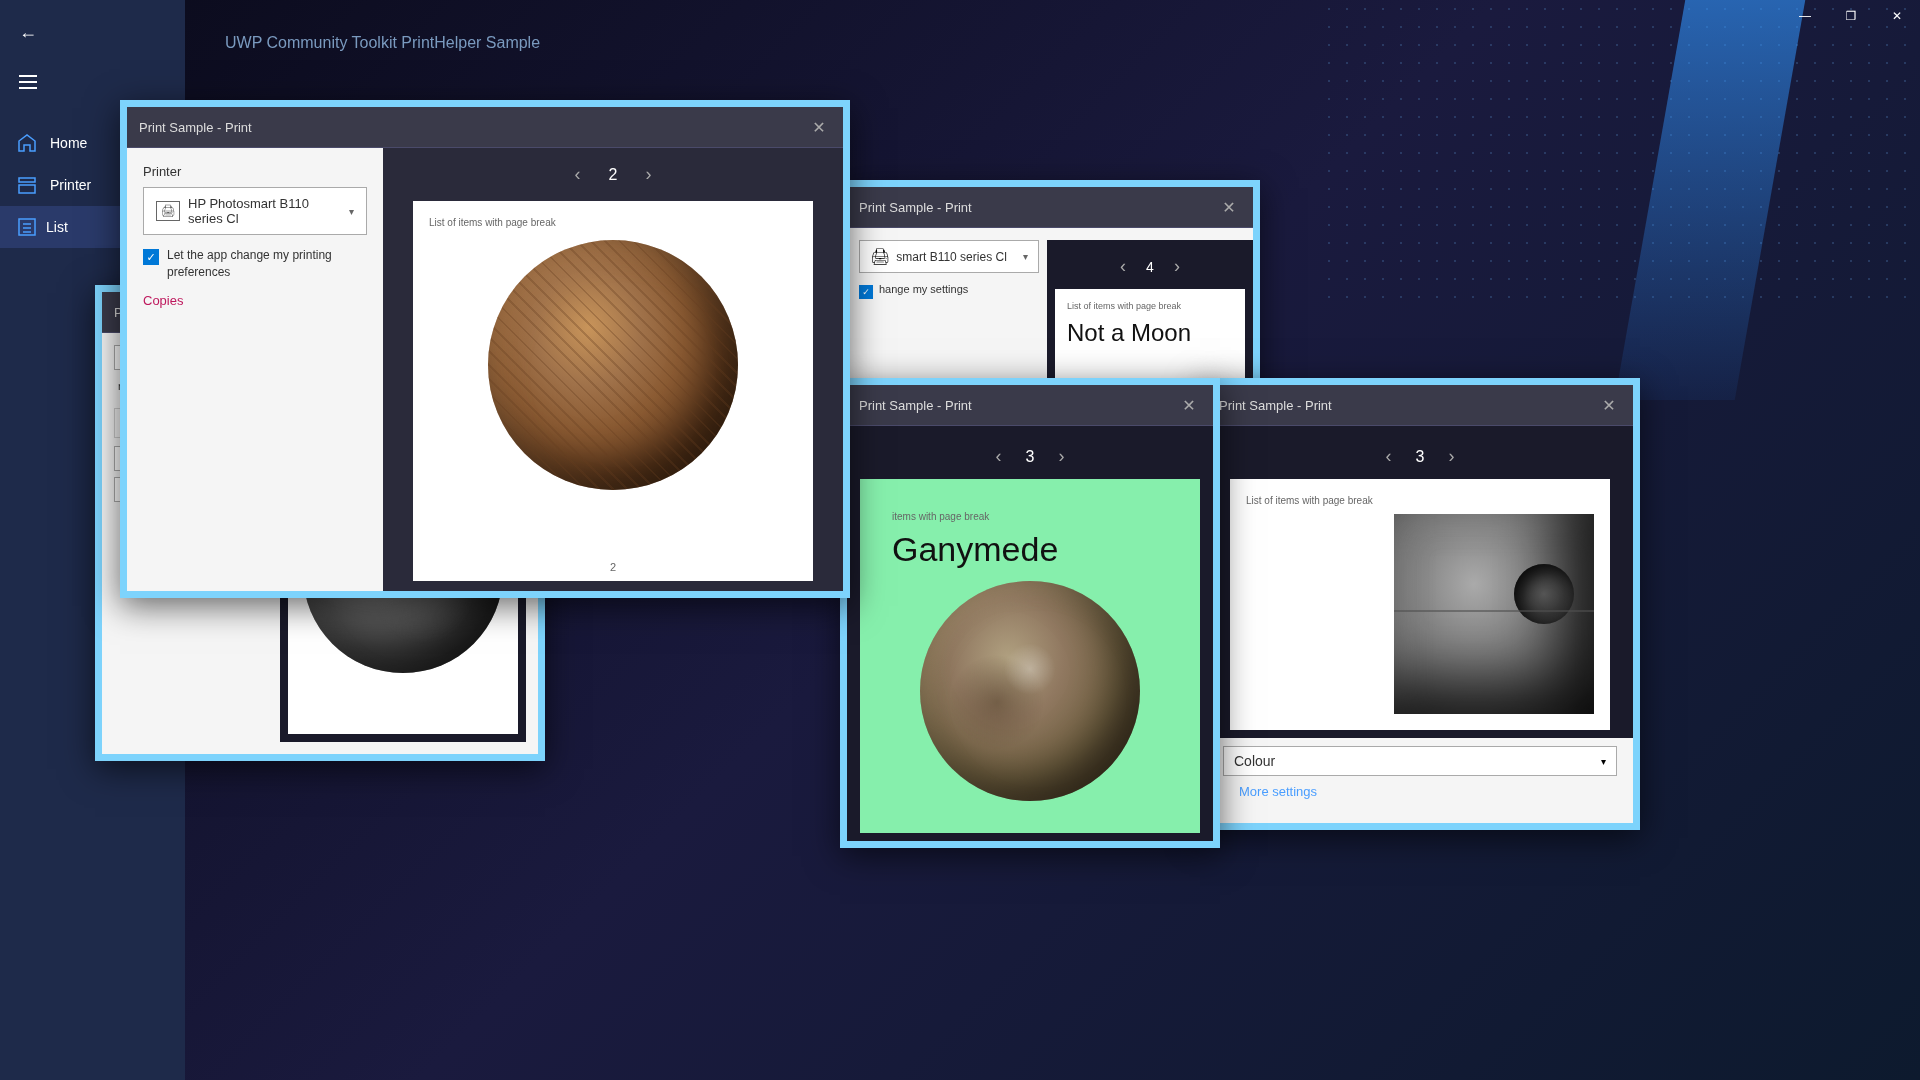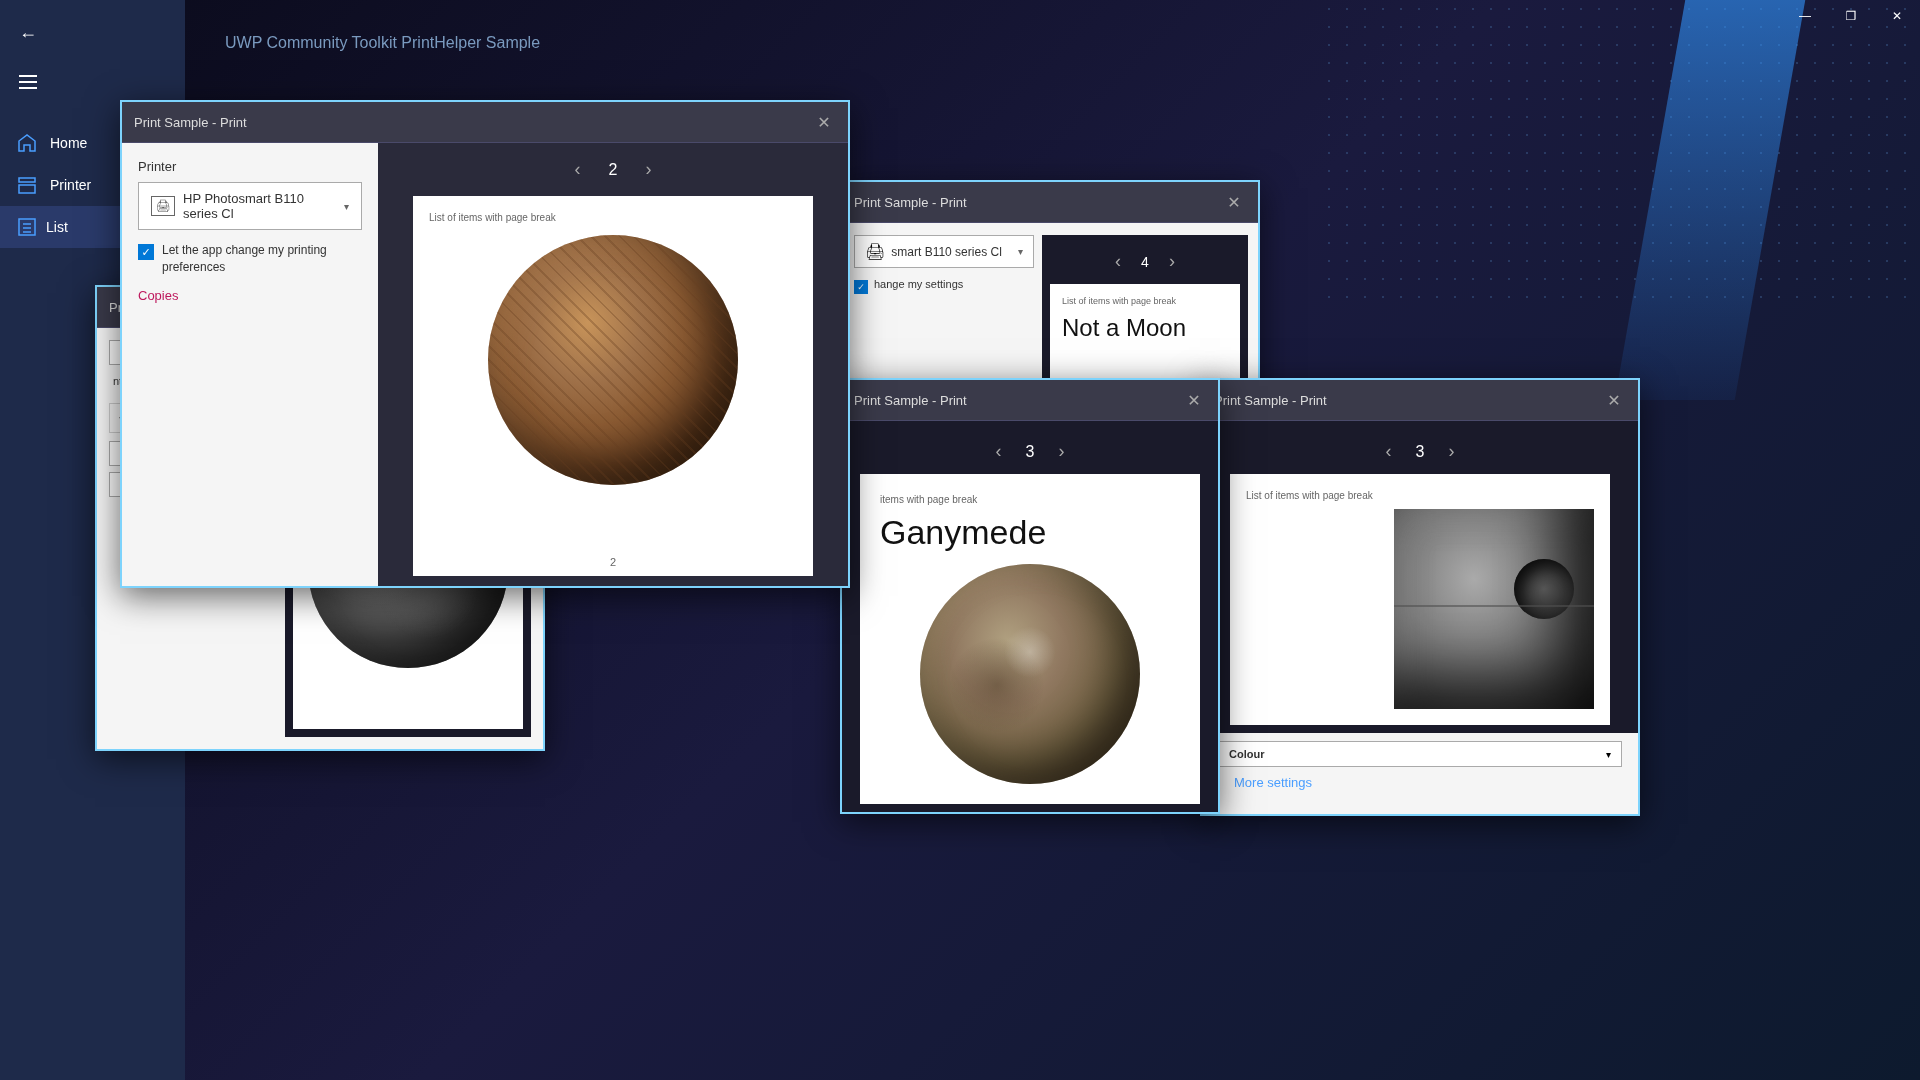--- a/index.html
+++ b/index.html
@@ -133,21 +133,21 @@
     .page-subtitle {
       font-size: 16px;
       color: #7a9abf;
       margin-top: 4px;
     }
 
     
     .print-dialog {
       position: absolute;
       background: #2a2a3a;
-      border: 2px solid #7dd3fc;
+      border: 7px solid #7dd3fc;
       box-shadow: 0 8px 32px rgba(0,0,0,0.6);
     }
 
     .dialog-titlebar {
       display: flex;
       align-items: center;
       justify-content: space-between;
       padding: 8px 12px;
       background: #3a3a4a;
       border-bottom: 1px solid #4a4a6a;
@@ -554,39 +554,39 @@
     <div style="background:white; width:380px; min-height:200px; padding:16px; position:relative; margin-bottom:8px;">
       <div style="font-size:10px; color:#666; margin-bottom:8px;">List of items with page break</div>
 
       <div style="display:flex; justify-content:flex-end;">
         <div class="death-star-sphere" style="width:200px;height:200px;"></div>
       </div>
     </div>
   </div>
   <div style="background:#f5f5f5; padding:8px 16px;">
     <div style="display:flex; align-items:center; justify-content:space-between; padding:6px 10px; background:white; border:1px solid #aaa; cursor:pointer;">
-      <span style="font-size:11px; color:#333;font-weight:bold;">Colour</span>
+      <span style="font-size:14px; color:#333;">Colour</span>
       <span style="font-size:10px;">▾</span>
     </div>
     <a class="more-settings-link">More settings</a>
   </div>
 </div>
 
 <div class="print-dialog" style="top:378px; left:840px; width:380px; z-index:12;">
   <div class="dialog-titlebar">
     <span class="dialog-title">Print Sample - Print</span>
     <button class="dialog-close">✕</button>
   </div>
   <div style="background:#1a1a2a; display:flex; flex-direction:column; align-items:center; padding:8px 0 0;">
     <div style="display:flex; align-items:center; gap:16px; padding:8px 20px; color:white; align-self:stretch; justify-content:center;">
       <button class="nav-arrow">‹</button>
       <span style="font-size:16px; color:white;">3</span>
       <button class="nav-arrow">›</button>
     </div>
-    <div style="background:#ffffff; width:340px; min-height:280px; padding:20px; position:relative; margin: 0 0 8px;">
+    <div style="background:#86efac; width:340px; min-height:280px; padding:32px; position:relative; margin: 0 0 8px;">
       <div style="font-size:10px; color:#666; margin-bottom:8px;">items with page break</div>
       <div style="font-size:34px; font-weight:300; color:#111; margin-bottom:12px;">Ganymede</div>
       <div class="ganymede-sphere moon-sphere" style="width:220px;height:220px;"></div>
     </div>
   </div>
 </div>
 
 <div class="print-dialog" style="top:285px; left:95px; width:450px; z-index:13;">
   <div class="dialog-titlebar">
     <span class="dialog-title">Print Sample - Print</span>

